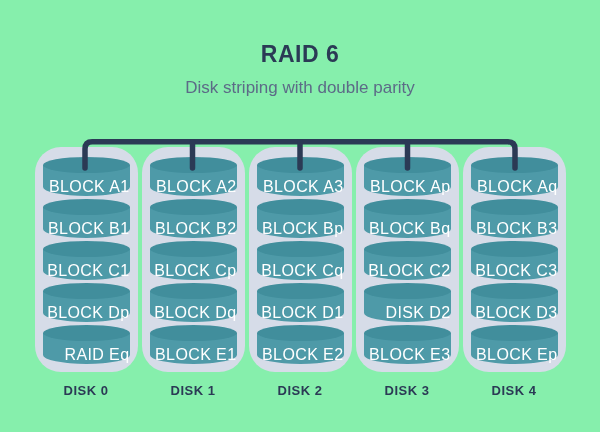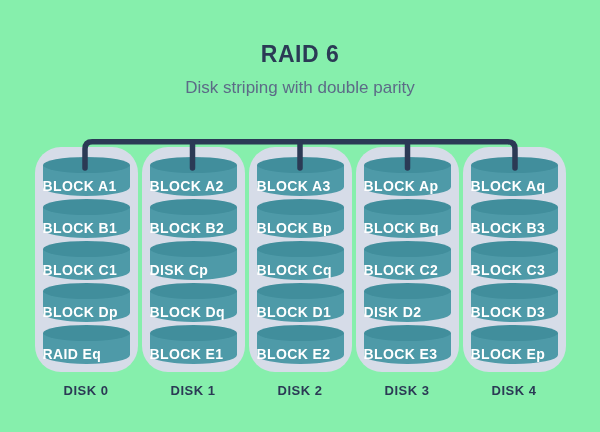--- a/index.html
+++ b/index.html
@@ -102,25 +102,25 @@
     background: #4E9AA8;
     border-radius: 0 0 50% 50% / 0 0 9px 9px;
     z-index: 0;
   }
 
   .block-label {
     position: absolute;
     top: 21px;
     left: 0;
     width: 100%;
-    text-align: left;
+    text-align: right;
     z-index: 2;
     color: #FFFFFF;
-    font-size: 14px;
-    font-weight: 700;
+    font-size: 16px;
+    font-weight: 400;
     letter-spacing: 0.4px;
     white-space: nowrap;
   }
 
   .disk-label {
     margin-top: 11px;
     text-align: center;
     color: #2B3A55;
     font-size: 13px;
     font-weight: 700;
@@ -167,21 +167,21 @@
 
     <div class="disk-col">
       <div class="disk-casing">
         <div class="block">
             <span class="block-label">BLOCK A2</span>
           </div>
         <div class="block">
             <span class="block-label">BLOCK B2</span>
           </div>
         <div class="block">
-            <span class="block-label">DISK Cp</span>
+            <span class="block-label">BLOCK Cp</span>
           </div>
         <div class="block">
             <span class="block-label">BLOCK Dq</span>
           </div>
         <div class="block">
             <span class="block-label">BLOCK E1</span>
           </div>
       </div>
       <div class="disk-label">DISK 1</div>
     </div>

